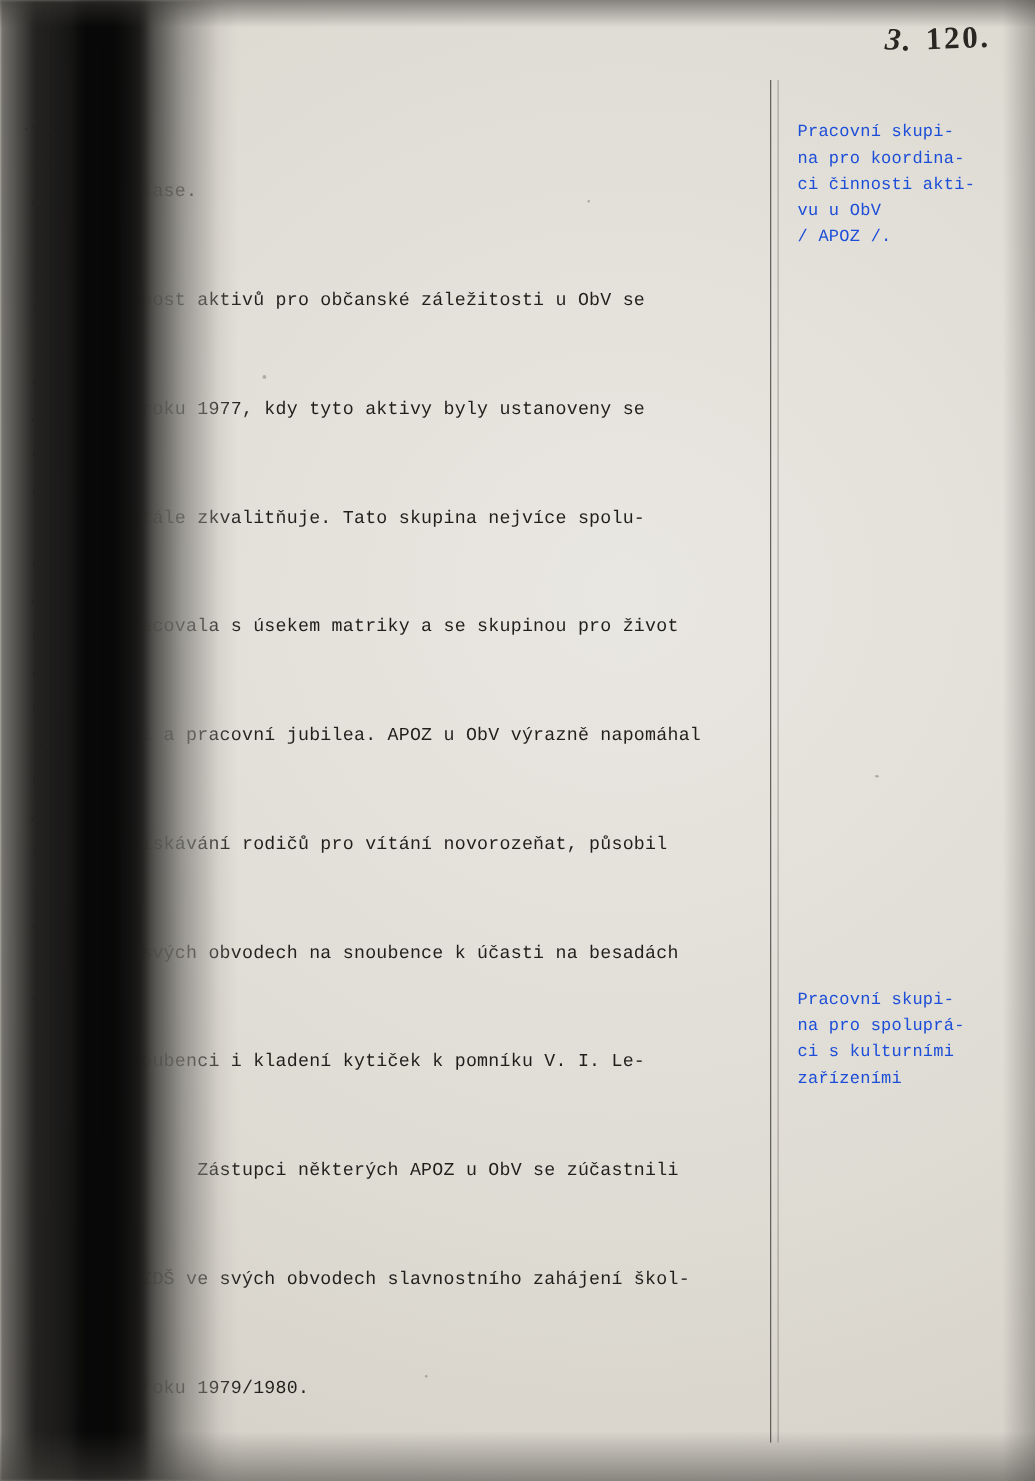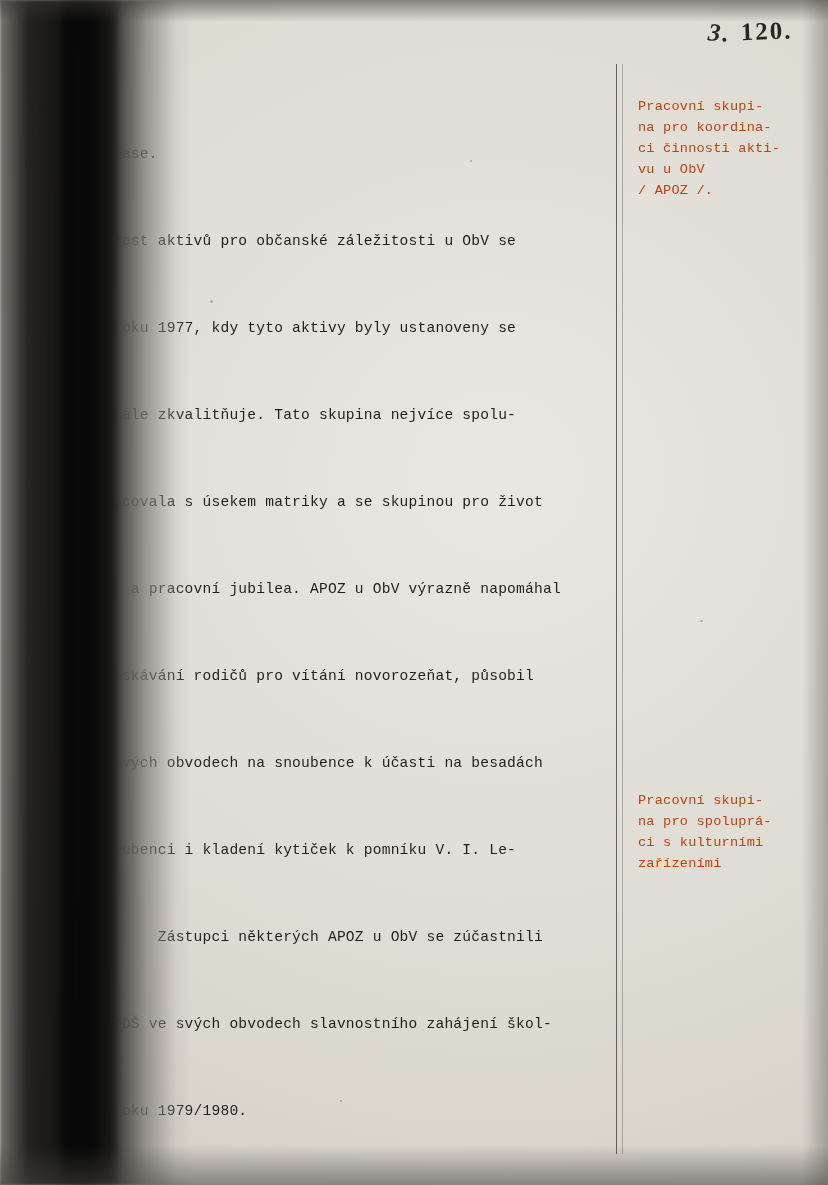--- a/index.html
+++ b/index.html
@@ -126,21 +126,21 @@
   .fade-mask {
     -webkit-mask-image: linear-gradient(to right, rgba(0,0,0,0) 0px, rgba(0,0,0,0.12) 16px, rgba(0,0,0,0.55) 40px, rgba(0,0,0,0.95) 72px, #000 110px);
     mask-image: linear-gradient(to right, rgba(0,0,0,0) 0px, rgba(0,0,0,0.12) 16px, rgba(0,0,0,0.55) 40px, rgba(0,0,0,0.95) 72px, #000 110px);
   }
 
   
   .margin-note {
     position: absolute;
     left: 638px;
     width: 176px;
-    color: #c2410c;
+    color: #1d4ed8;
     font-size: 13.6px;
     line-height: 21px;
     letter-spacing: 0.2px;
     white-space: pre;
   }
   .note-1 { top: 96px; }
   .note-2 { top: 790px; }
 
   
   .ghost {

